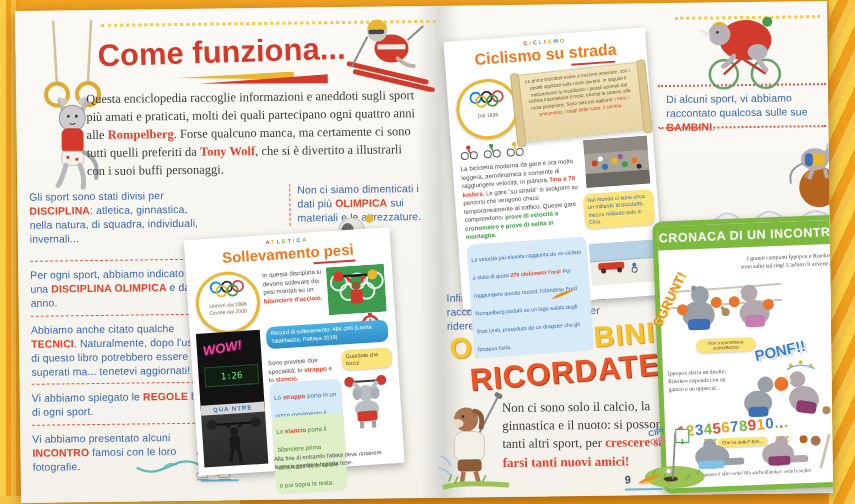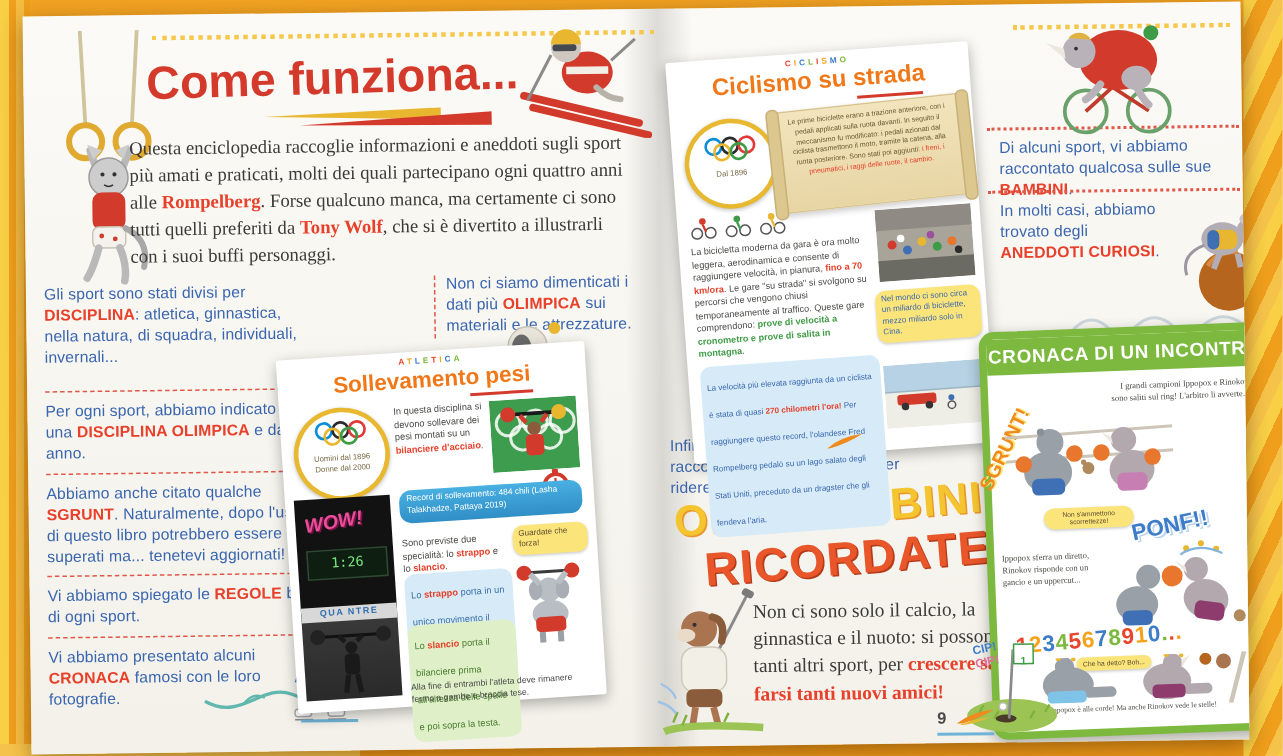--- a/index.html
+++ b/index.html
@@ -100,29 +100,29 @@
 
   <div class="abs hand" style="left:12px;top:180px;width:182px;">
     <span>Gli sport sono stati divisi per </span><span class="kw">DISCIPLINA</span><span>: atletica, ginnastica, nella natura, di squadra, individuali, invernali...</span>
   </div>
   <div class="abs dash" style="left:12px;top:250px;width:168px;"></div>
   <div class="abs hand" style="left:12px;top:258px;width:185px;">
     <span>Per ogni sport, abbiamo indicato se è una </span><span class="kw">DISCIPLINA OLIMPICA</span><span> e da che anno.</span>
   </div>
   <div class="abs dash" style="left:12px;top:305px;width:168px;"></div>
   <div class="abs hand" style="left:12px;top:313px;width:185px;">
-    <span>Abbiamo anche citato qualche </span><span class="kw">SGRUNT</span><span>. Naturalmente, dopo l'uscita di questo libro potrebbero essere superati ma... tenetevi aggiornati!</span>
+    <span>Abbiamo anche citato qualche </span><span class="kw">TECNICI</span><span>. Naturalmente, dopo l'uscita di questo libro potrebbero essere superati ma... tenetevi aggiornati!</span>
   </div>
   <div class="abs dash" style="left:12px;top:373px;width:168px;"></div>
   <div class="abs hand" style="left:12px;top:381px;width:185px;">
     <span>Vi abbiamo spiegato le </span><span class="kw">REGOLE</span><span> base di ogni sport.</span>
   </div>
   <div class="abs dash" style="left:12px;top:414px;width:168px;"></div>
   <div class="abs hand" style="left:12px;top:422px;width:170px;">
-    <span>Vi abbiamo presentato alcuni </span><span class="kw">CRONACA</span><span> famosi con le loro fotografie.</span>
+    <span>Vi abbiamo presentato alcuni </span><span class="kw">INCONTRO</span><span> famosi con le loro fotografie.</span>
   </div>
 
   <div class="abs hand" style="left:272px;top:176px;width:140px;border-left:1.5px dashed #e0584a;padding-left:7px;">
     <span>Non ci siamo dimenticati i dati più </span><span class="kw">OLIMPICA</span><span> sui materiali e le attrezzature.</span>
   </div>
 
   <svg class="abs" style="left:278px;top:196px;z-index:1;" width="92" height="122" viewBox="0 0 92 122">
     <line x1="2" y1="42" x2="42" y2="46" stroke="#9a9a9a" stroke-width="1.6"></line>
     <circle cx="42" cy="46" r="3.5" fill="#c9c4b8"></circle>
     <circle cx="56" cy="28" r="13" fill="#e8e4da" stroke="#c9c4b8"></circle>
@@ -381,23 +381,20 @@
     <path d="M50 50 q-6 8 -10 10" stroke="#b9b2b8" stroke-width="5" fill="none" stroke-linecap="round"></path>
     <path d="M74 52 q4 8 8 12" stroke="#b9b2b8" stroke-width="5" fill="none" stroke-linecap="round"></path>
     <circle cx="84" cy="16" r="5" fill="#3f9c46"></circle>
   </svg>
 
   <div class="abs rdot" style="left:642px;top:82px;width:168px;"></div>
   <div class="abs hand" style="left:650px;top:90px;width:162px;">
     <span>Di alcuni sport, vi abbiamo raccontato qualcosa sulle sue </span><span class="kw">BAMBINI</span><span>.</span>
   </div>
   <div class="abs rdot" style="left:642px;top:124px;width:168px;"></div>
-  <div class="abs hand" style="left:650px;top:132px;width:116px;">
-    <span>In molti casi, abbiamo trovato degli </span><span class="kw">ANEDDOTI CURIOSI</span><span>.</span>
-  </div>
 
   <svg class="abs" style="left:756px;top:120px;" width="88" height="100" viewBox="0 0 88 100">
     <circle cx="46" cy="66" r="20" fill="#b5651d"></circle>
     <path d="M32 56 a20 20 0 0 1 20 -9" stroke="#d68a45" stroke-width="3" fill="none"></path>
     <ellipse cx="42" cy="38" rx="14" ry="11" fill="#b3aeb6"></ellipse>
     <rect x="32" y="32" width="20" height="13" rx="5" fill="#e9b72f"></rect>
     <rect x="32" y="32" width="8" height="13" rx="4" fill="#3f6fb5"></rect>
     <circle cx="60" cy="33" r="8.5" fill="#b3aeb6"></circle>
     <circle cx="57" cy="25" r="3.5" fill="#c9c4cc"></circle>
     <circle cx="67" cy="33" r="1.2" fill="#333"></circle>

